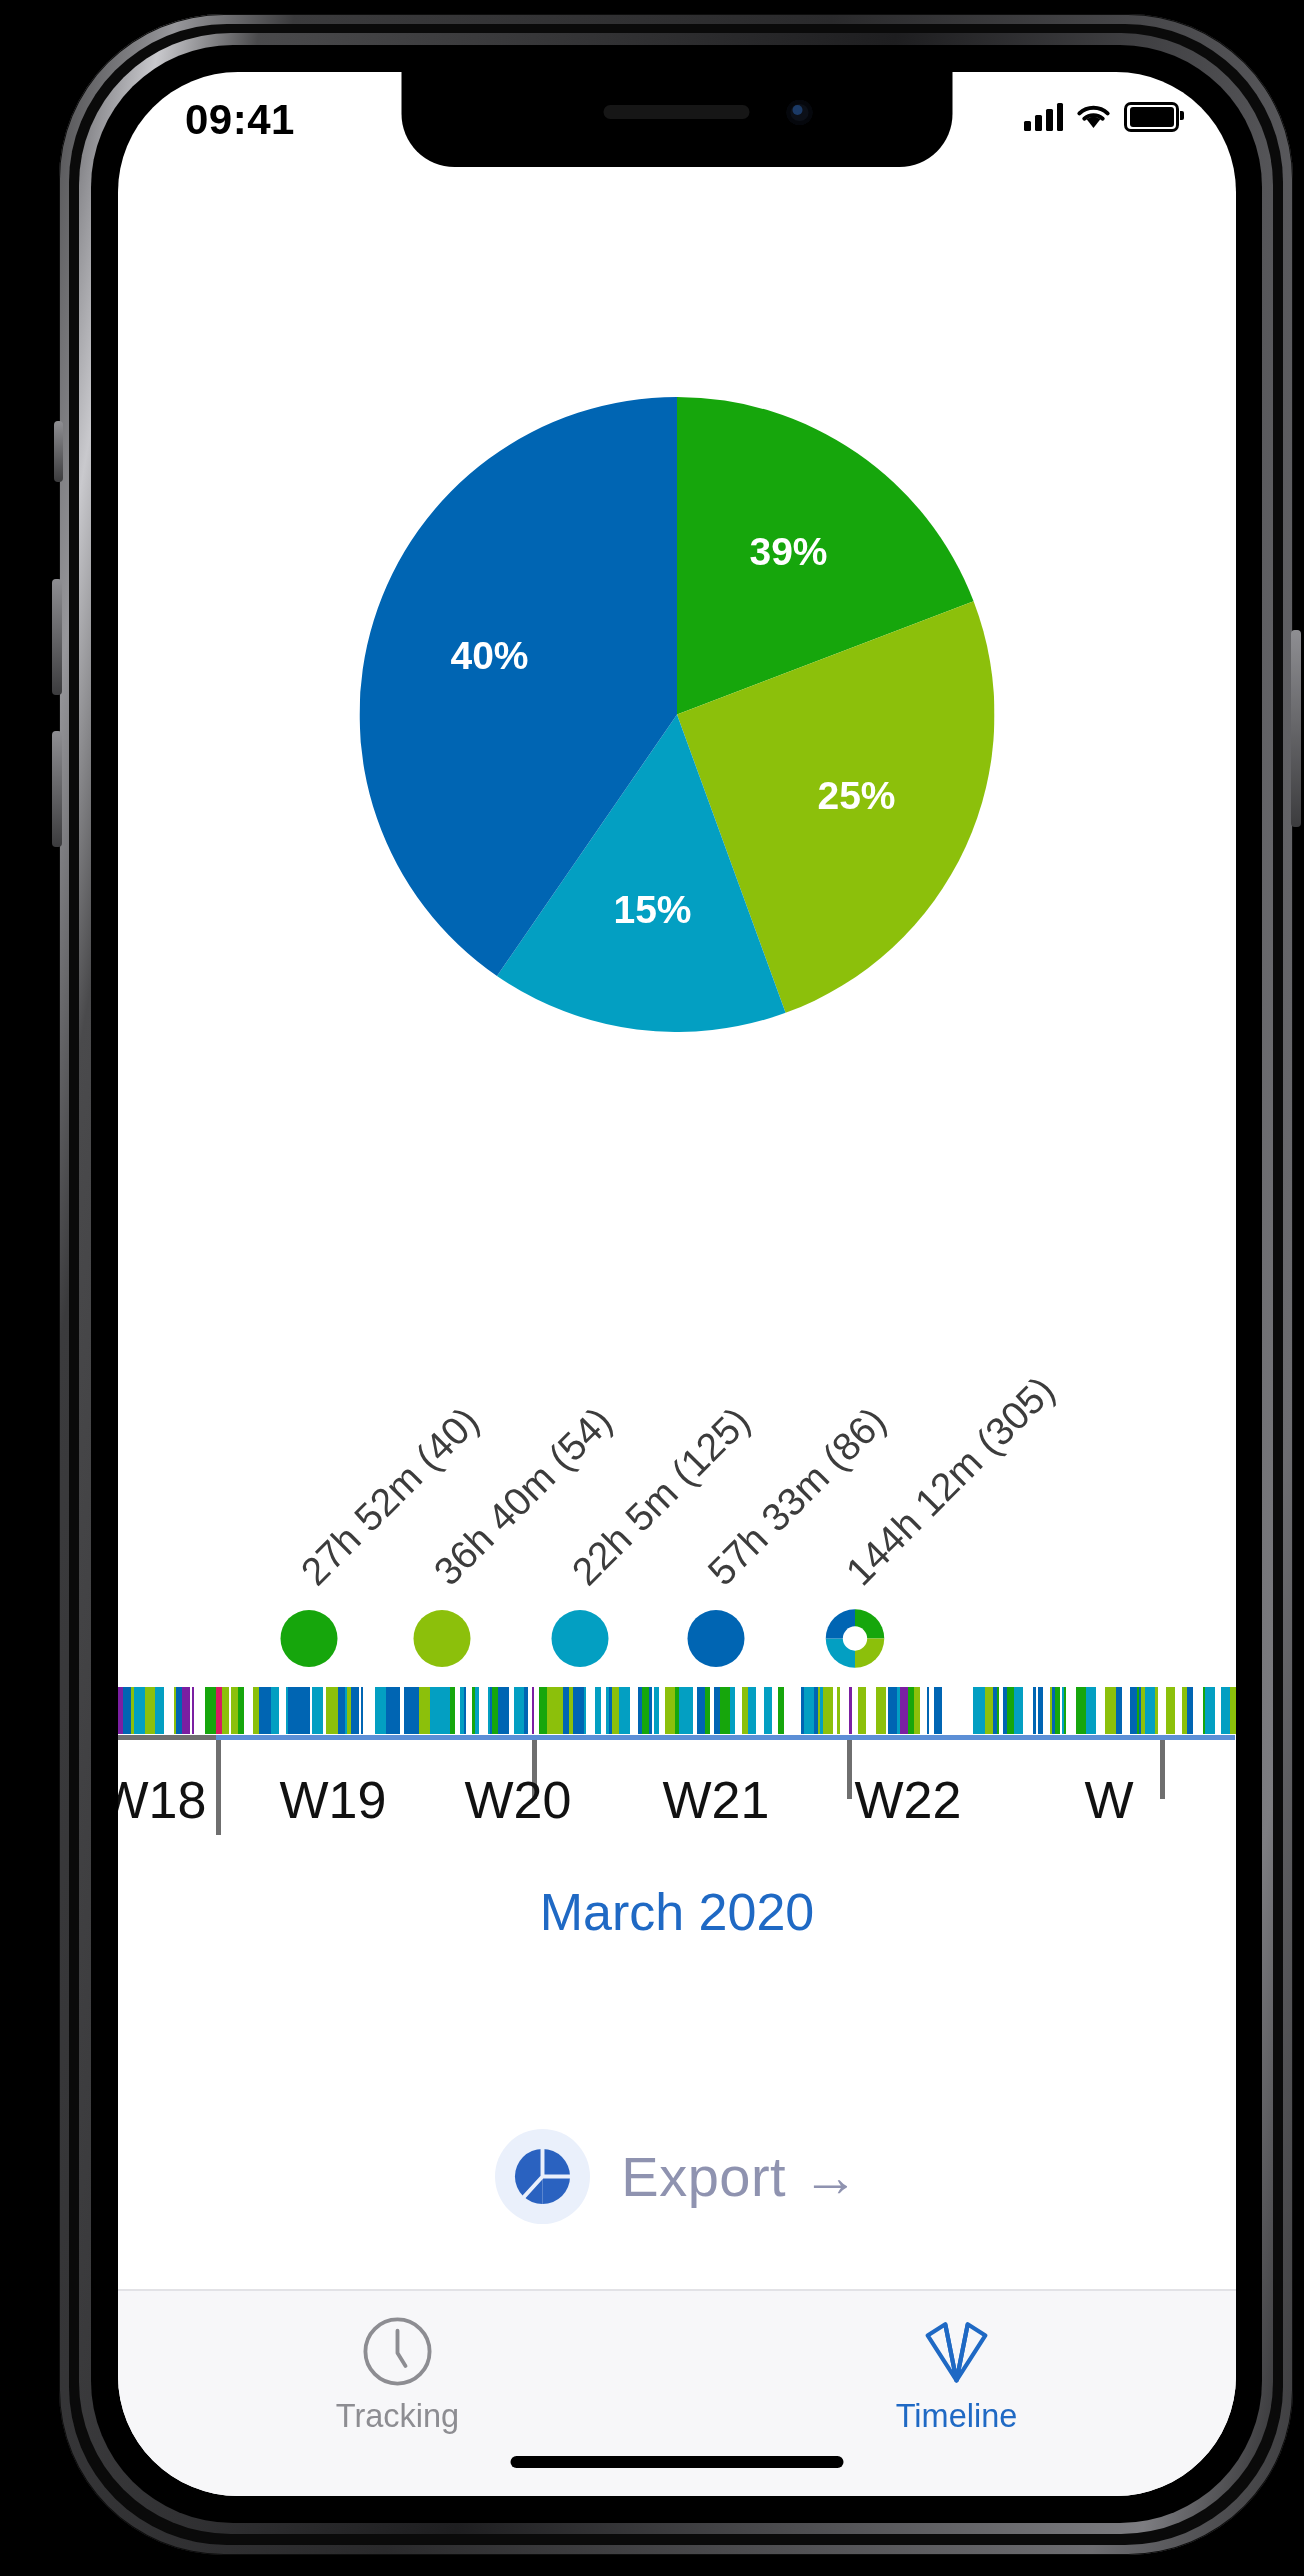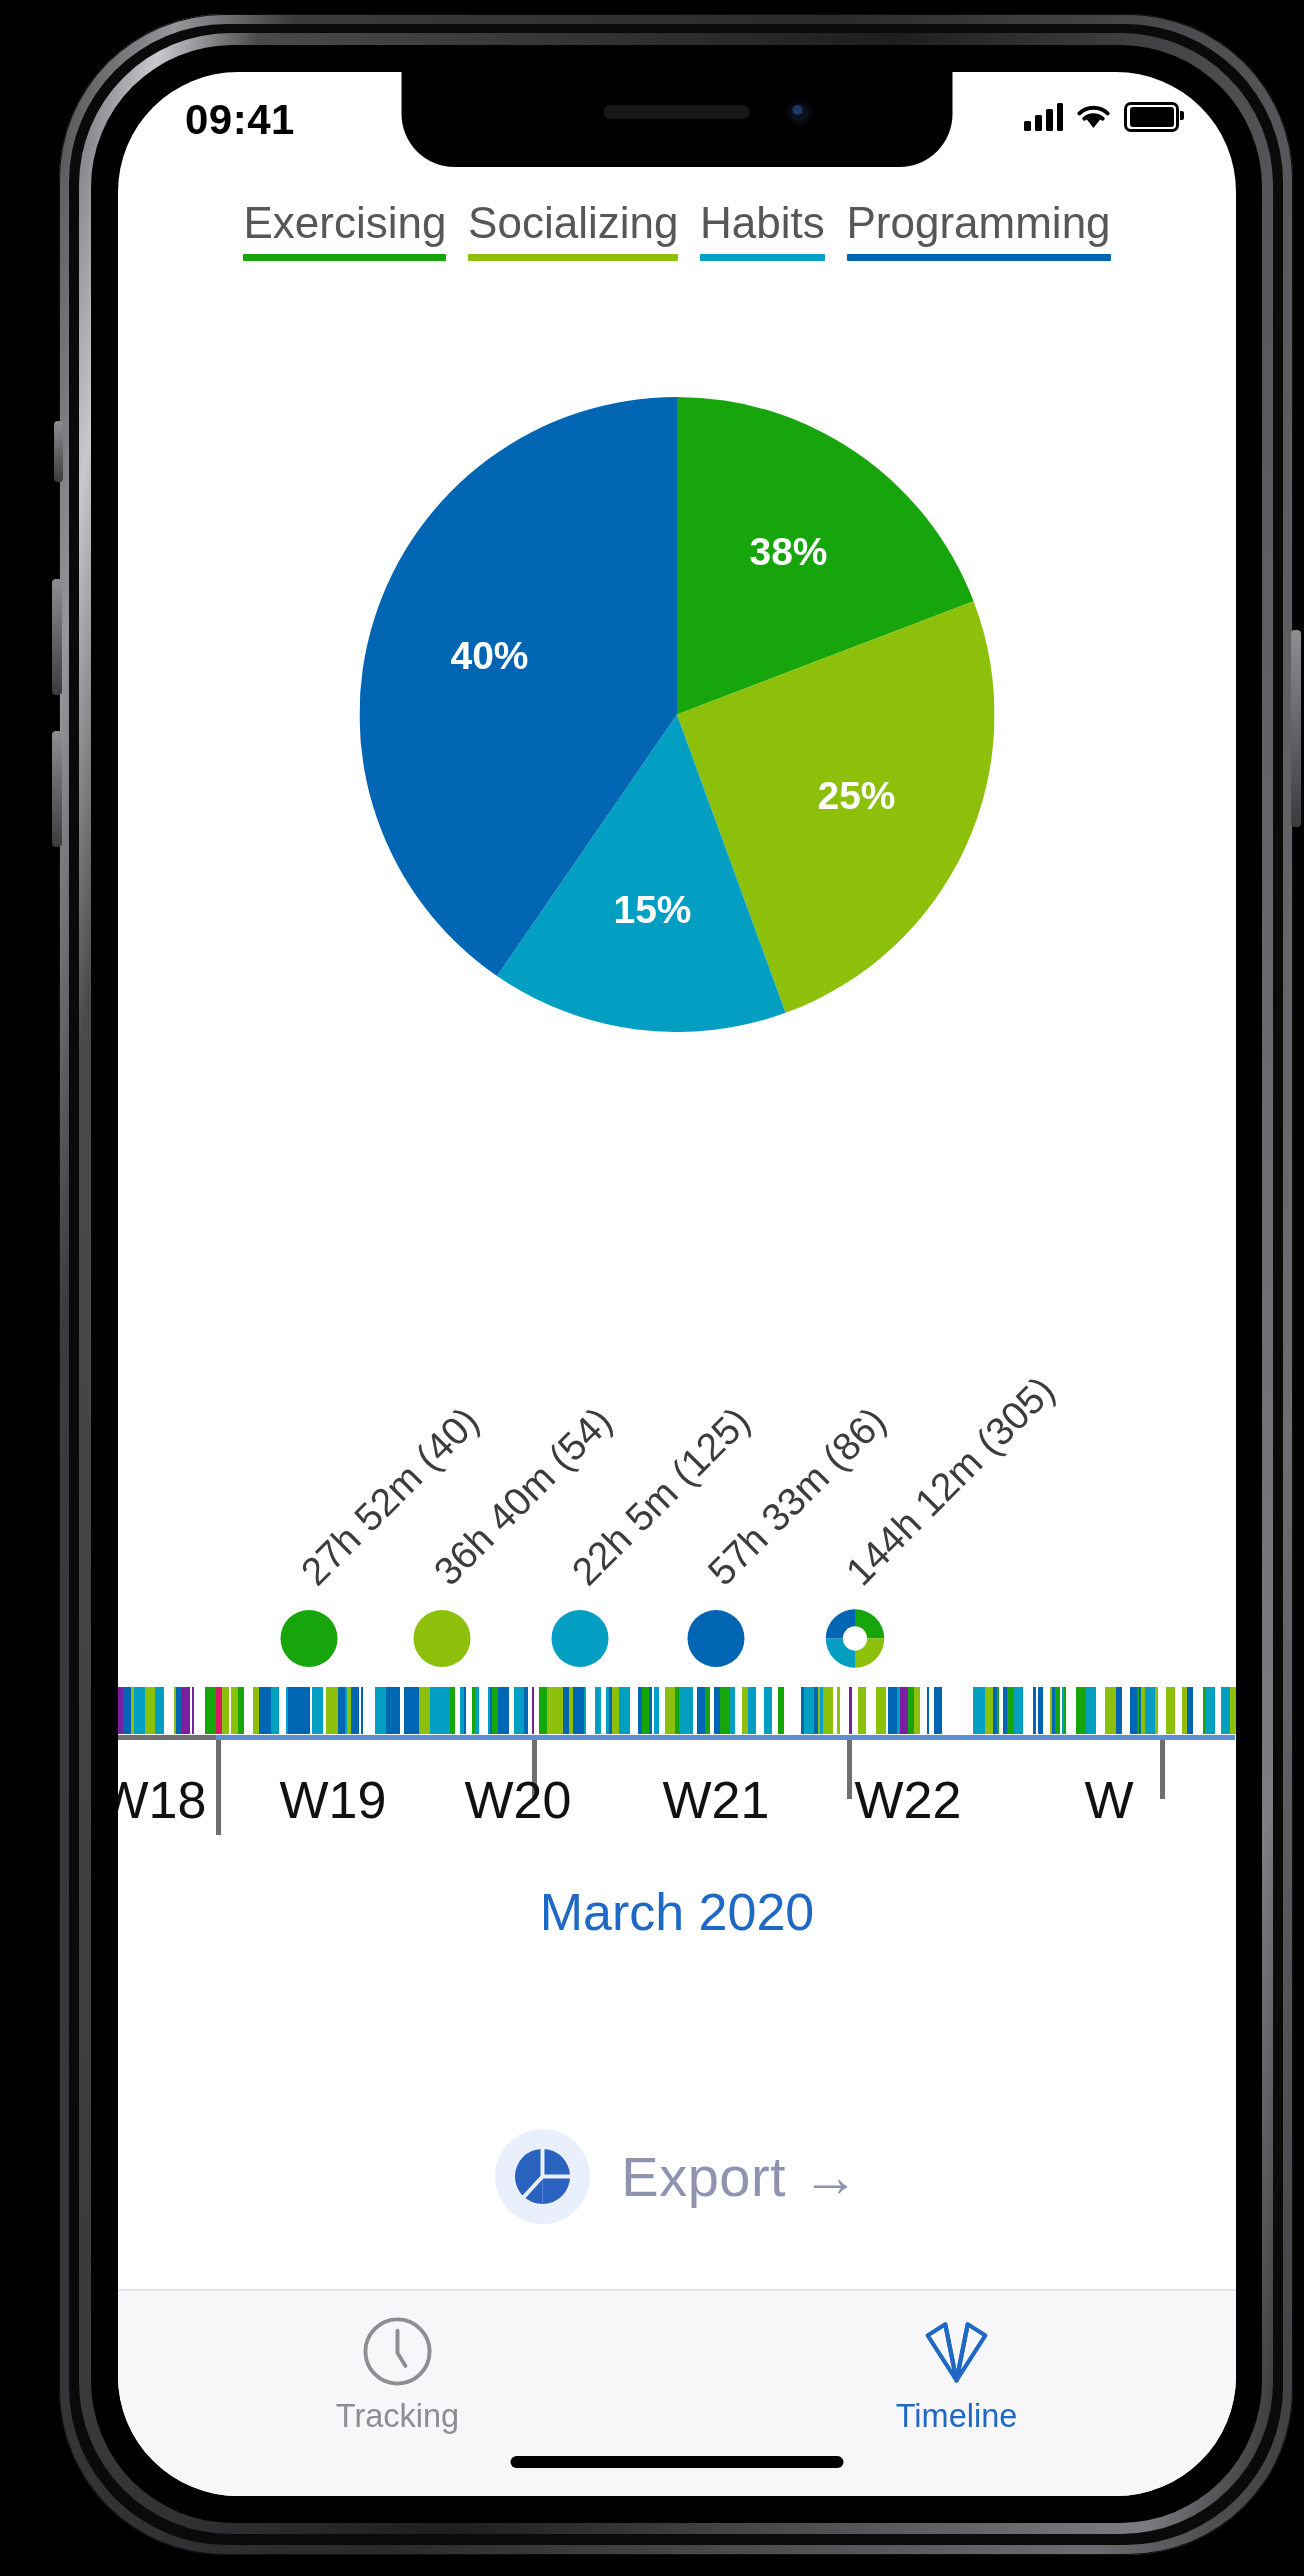--- a/index.html
+++ b/index.html
@@ -135,48 +135,30 @@
           <path d="M18 25.5 L11 16.5 A11 11 0 0 1 25 16.5 Z" fill="#000"></path>
           <path d="M3.5 10.5 A21 21 0 0 1 32.5 10.5" stroke="#000" stroke-width="4.2" fill="none" stroke-linecap="round"></path>
           <path d="M8.5 16 A14 14 0 0 1 27.5 16" stroke="#000" stroke-width="4" fill="none" stroke-linecap="round"></path>
         </svg>
         <div class="batt">
             <i></i>
           </div>
       </div>
     </div>
 
-    <div class="tabs">
-      <div class="tab">
-        <span class="tab-label">Exercising</span>
-        <span class="tab-rule" style="background:#16A60C"></span>
-      </div>
-      <div class="tab">
-        <span class="tab-label">Socializing</span>
-        <span class="tab-rule" style="background:#8CC00B"></span>
-      </div>
-      <div class="tab">
-        <span class="tab-label">Habits</span>
-        <span class="tab-rule" style="background:#039FC2"></span>
-      </div>
-      <div class="tab">
-        <span class="tab-label">Programming</span>
-        <span class="tab-rule" style="background:#0065B3"></span>
-      </div>
-    </div>
 
     <div class="pie-wrap">
       <div class="pie">
         <svg id="pie-svg" width="635" height="635" viewBox="0 0 100 100">
             <path d="M50,50 L50,0 A50,50 0 0 1 96.70739301325534,32.155688920406405 Z" fill="#16A60C"></path>
             <path d="M50,50 L96.70739301325534,32.155688920406405 A50,50 0 0 1 67.10100716628344,96.98463103929541 Z" fill="#8CC00B"></path>
             <path d="M50,50 L67.10100716628344,96.98463103929541 A50,50 0 0 1 21.64700680686147,91.18382907149163 Z" fill="#039FC2"></path>
             <path d="M50,50 L21.64700680686147,91.18382907149163 A50,50 0 0 1 49.99999999999999,0 Z" fill="#0065B3"></path>
           </svg>
-        <div class="pie-lab" id="plab0" style="left: 429px; top: 155px;">38%</div>
+        <div class="pie-lab" id="plab0" style="left: 429px; top: 155px;">39%</div>
         <div class="pie-lab" id="plab1" style="left: 497px; top: 399px;">25%</div>
         <div class="pie-lab" id="plab2" style="left: 293px; top: 513px;">15%</div>
         <div class="pie-lab" id="plab3" style="left: 130px; top: 259px;">40%</div>
       </div>
     </div>
 
     <div class="legend" id="legend">
         <div class="leg-item" style="left: 192px;">
           <div class="leg-dot" style="background: rgb(22, 166, 12);"></div>
           <div class="leg-text">27h 52m (40)</div>

